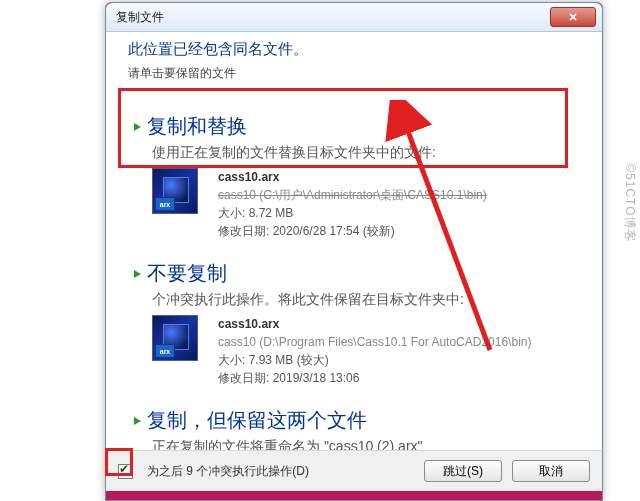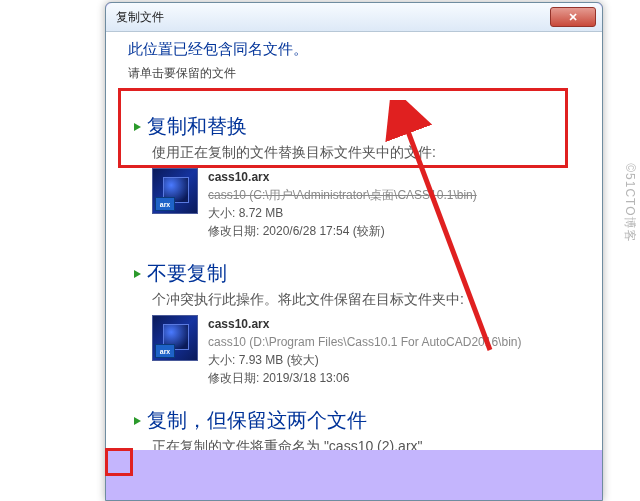--- a/index.html
+++ b/index.html
@@ -13,21 +13,21 @@
     position: relative;
   }
   .dialog {
     position: absolute;
     left: 105px;
     top: 2px;
     width: 496px;
     height: 497px;
     border: 1px solid #6f8ca0;
     border-radius: 6px 6px 0 0;
-    background: #c4b5fd;
+    background: #be185d;
     box-shadow: 0 0 8px rgba(0,0,0,0.3);
   }
   .titlebar {
     height: 28px;
     background: linear-gradient(#f7fbff, #dde9f7);
     border-bottom: 1px solid #b7c7d6;
     display: flex;
     align-items: center;
     padding: 0 6px 0 10px;
     border-radius: 6px 6px 0 0;
@@ -63,21 +63,21 @@
   .arrow-right {
     width: 0; height: 0;
     border-top: 4px solid transparent;
     border-bottom: 4px solid transparent;
     border-left: 7px solid #2b9a2b;
     flex: 0 0 auto;
   }
   .opt-title { color: #003399; font-size: 20px; }
   .opt-desc { color: #555; margin: 4px 0 6px 18px; font-size: 14px; }
   .file-row {
-    display: flex; gap: 10px; margin-left: 18px;
+    display: flex; gap: 20px; margin-left: 18px;
   }
   .thumb {
     width: 44px; height: 44px;
     background: linear-gradient(135deg,#0a1a5a 0%, #1533a0 50%, #0a1a5a 100%);
     border: 1px solid #4a5a9a;
     position: relative;
     flex: 0 0 auto;
   }
   .thumb-badge {
     position: absolute; left: 2px; bottom: 2px;
@@ -198,20 +198,28 @@
 
     <div class="option">
       <div class="option-head">
         <span class="arrow-right"></span>
         <span class="opt-title">复制，但保留这两个文件</span>
       </div>
       <div class="opt-desc">正在复制的文件将重命名为 "cass10 (2).arx"</div>
     </div>
   </div>
 
+  <div class="footer">
+    <span class="chk checked"></span>
+    <span class="footer-label">
+      <span>为之后 </span><span>9</span><span> 个冲突执行此操作(D)</span>
+    </span>
+    <button class="win-btn">跳过(S)</button>
+    <button class="win-btn">取消</button>
+  </div>
 </div>
 
 <div class="anno-box" style="left:118px; top:88px; width:450px; height:80px;"></div>
 <div class="anno-box" style="left:105px; top:448px; width:28px; height:28px;"></div>
 <svg class="anno-arrow" style="left:380px; top:100px;" width="130" height="260">
   <defs>
     <marker id="ah" markerWidth="10" markerHeight="10" refX="5" refY="5" orient="auto">
       <path d="M0,0 L10,5 L0,10 Z" fill="#e02020"></path>
     </marker>
   </defs>

